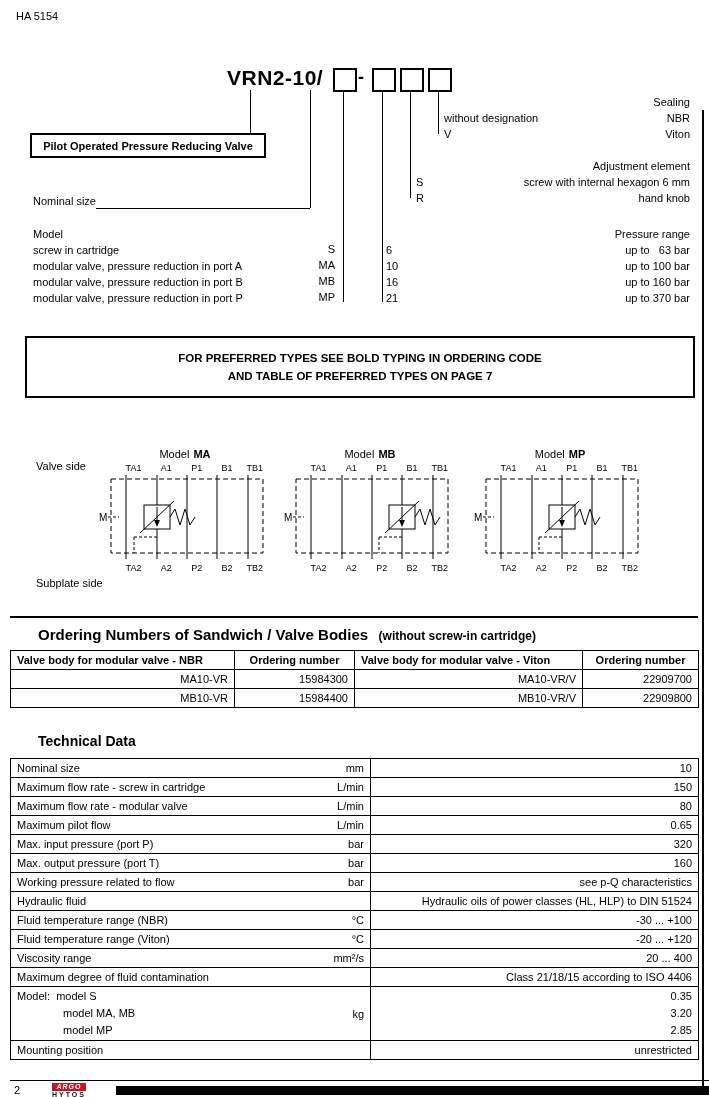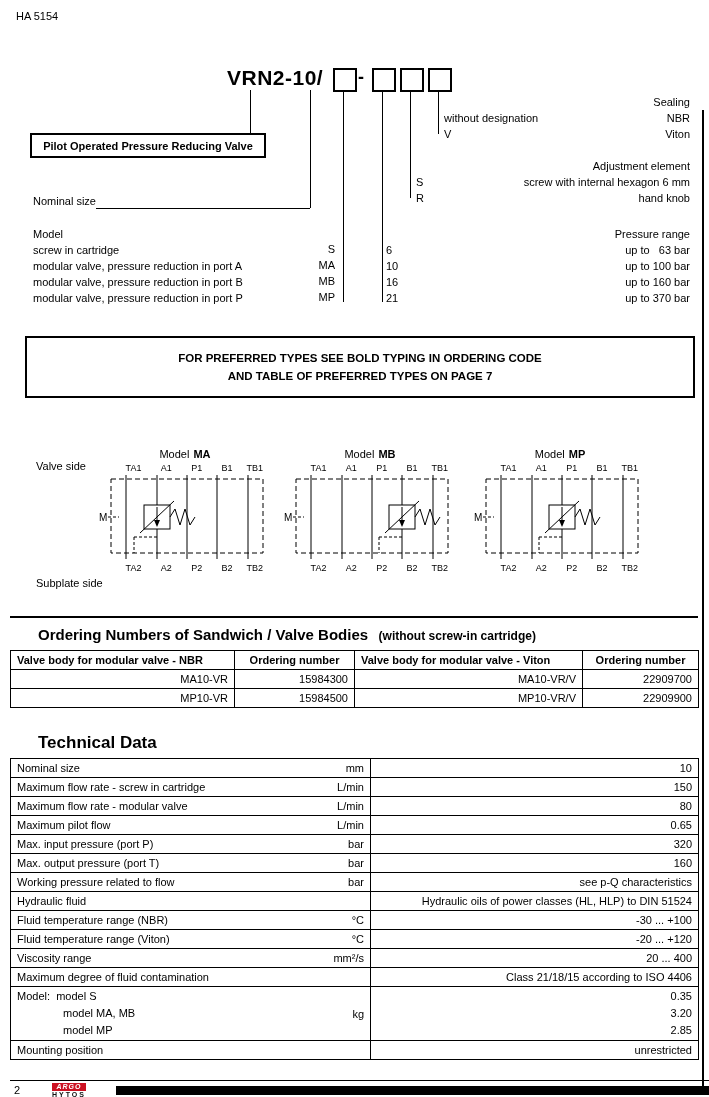--- a/index.html
+++ b/index.html
@@ -41,21 +41,21 @@
   table.tech td.tlc{text-align:left;position:relative}
   .tl{display:flex;justify-content:space-between;align-items:center}
   .tv{text-align:center}
   .wline{line-height:17px}
   .ind{padding-left:46px}
   .wunit{position:absolute;right:6px;top:50%;transform:translateY(-50%)}
   .onh{position:absolute;left:10px;top:616px;width:688px;border-top:2px solid #000;
        padding:8px 0 0 28px;box-sizing:border-box;font-weight:700}
   .onh .main{font-size:15px}
   .onh .suffix{font-size:12px;margin-left:6px}
-  .techh{position:absolute;left:38px;top:733px;font-size:17px;font-weight:700}
+  .techh{position:absolute;left:38px;top:733px;font-size:14px;font-weight:700}
   .logo-argo{background:#cc1122;color:#fff;font-weight:700;font-style:italic;font-size:7px;
              line-height:8px;padding:0 4px;letter-spacing:1px;text-align:center}
   .logo-hytos{color:#111;font-weight:700;font-size:7px;line-height:7px;letter-spacing:2px;text-align:center}
   .blackbar{position:absolute;left:116px;top:1086px;width:593px;height:9px;background:#000}
 </style>
 </head>
 <body>
 
 <div class="page">
 
@@ -262,24 +262,24 @@
       <th class="thl">Valve body for modular valve - Viton</th>
       <th>Ordering number</th>
     </tr>
     <tr>
       <td>MA10-VR</td>
       <td>15984300</td>
       <td>MA10-VR/V</td>
       <td>22909700</td>
     </tr>
     <tr>
-      <td>MP10-VR</td>
-      <td>15984500</td>
-      <td>MP10-VR/V</td>
-      <td>22909900</td>
+      <td>MB10-VR</td>
+      <td>15984400</td>
+      <td>MB10-VR/V</td>
+      <td>22909800</td>
     </tr>
   </tbody>
     </table>
 
   <div class="techh">Technical Data</div>
 
   <table class="grid tech abs" style="left:10px;top:758px;width:688px">
     <colgroup>
         <col style="width:360px">
         <col style="width:328px">

